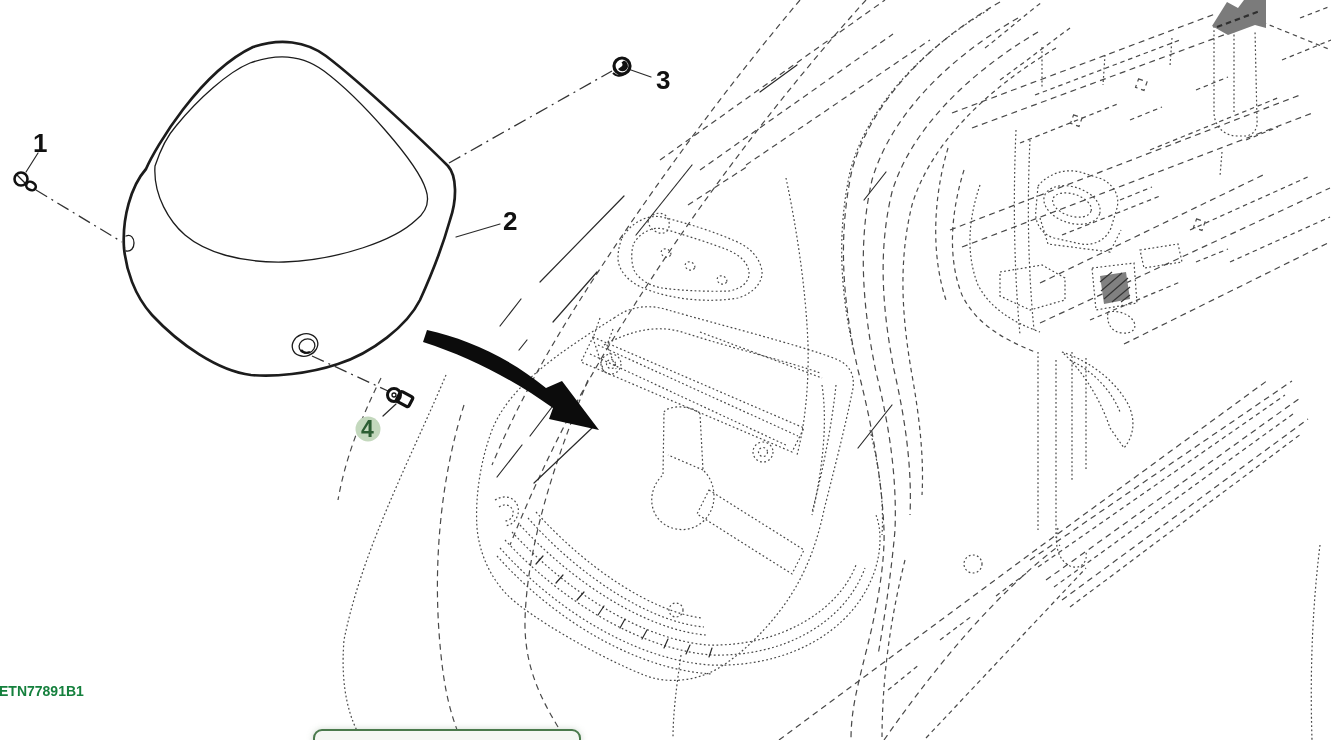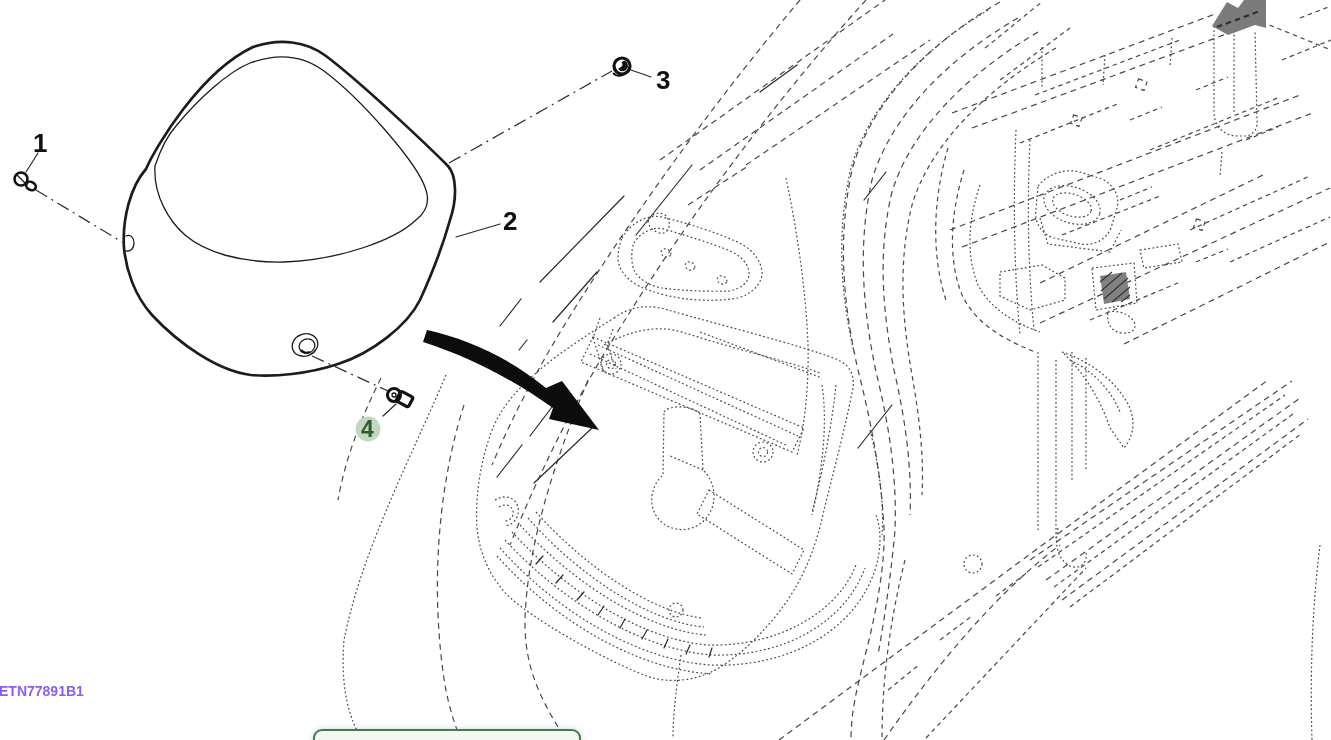--- a/index.html
+++ b/index.html
@@ -294,16 +294,16 @@
 
 <text x="361" y="437" style="font:bold 23px 'Liberation Sans',sans-serif;fill:#2c5e33;">4</text>
 
 <path d="M 427,330 C 467,339 508,357 546,388 L 562,381 L 599,430 L 549,419 L 553,408 C 514,380 470,357 423,342 Z" fill="#0c0c0c"></path>
 
 <path d="M 1212,26 L 1227,2 L 1238,8 L 1244,0 L 1266,0 L 1266,28 L 1255,25 L 1228,35 Z" fill="#7b7b7b"></path>
 <path d="M 1217,27 L 1260,11" stroke="#2f2f2f" stroke-width="2.2" stroke-dasharray="5.5 4" fill="none"></path>
 
 </svg>
 
-<div style="position:absolute;left:-1px;top:683px;font:bold 14px 'Liberation Sans',sans-serif;color:#8b5cf6;">ETN77891B1</div>
+<div style="position:absolute;left:-1px;top:683px;font:bold 14px 'Liberation Sans',sans-serif;color:#15803d;">ETN77891B1</div>
 
 <div style="position:absolute;left:313px;top:729px;width:264px;height:30px;border:2px solid #4a7a4c;border-radius:9px;background:#f4f7f3;box-shadow:0 0 6px rgba(120,150,120,0.35);"></div>
 </div>
 
 </body></html>

